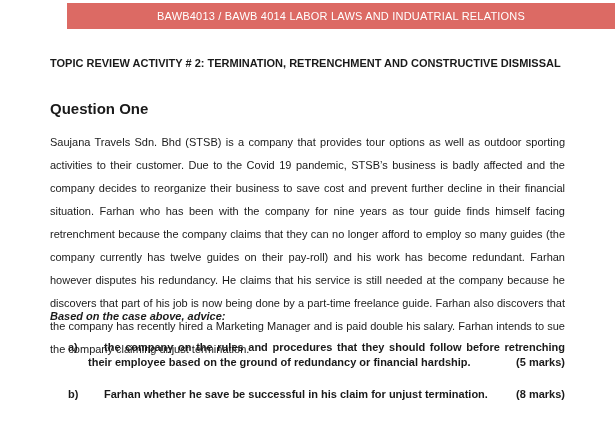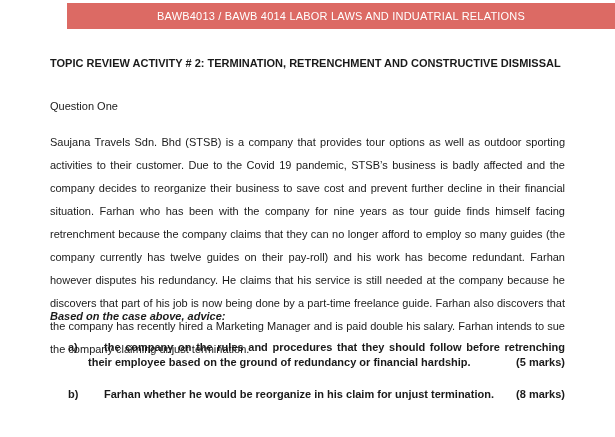--- a/index.html
+++ b/index.html
@@ -40,22 +40,22 @@
     left: 50px;
     right: 50px;
     text-align: left;
     font-weight: bold;
     font-size: 11px;
   }
   .question-heading {
     position: absolute;
     top: 100px;
     left: 50px;
-    font-weight: normal;
-    font-size: 11px;
+    font-weight: bold;
+    font-size: 15px;
   }
   .case-text {
     position: absolute;
     top: 131px;
     left: 50px;
     right: 50px;
     font-size: 11px;
     line-height: 23px;
     text-align: justify;
   }
@@ -130,21 +130,21 @@
       <span class="item-label">a)</span>
       <div class="item-body">
         <span class="item-text">the company on the rules and procedures that they should follow before retrenching their employee based on the ground of redundancy or financial hardship.</span>
         <span class="item-marks">(5 marks)</span>
       </div>
     </div>
 
     <div class="item">
       <span class="item-label">b)</span>
       <div class="item-body">
-        <span class="item-text">Farhan whether he would be reorganize in his claim for unjust termination.</span>
+        <span class="item-text">Farhan whether he save be successful in his claim for unjust termination.</span>
         <span class="item-marks">(8 marks)</span>
       </div>
     </div>
 
   </div>
 
   <div class="total-marks">(TOTAL 13 MARKS)</div>
 
 </div>
 

